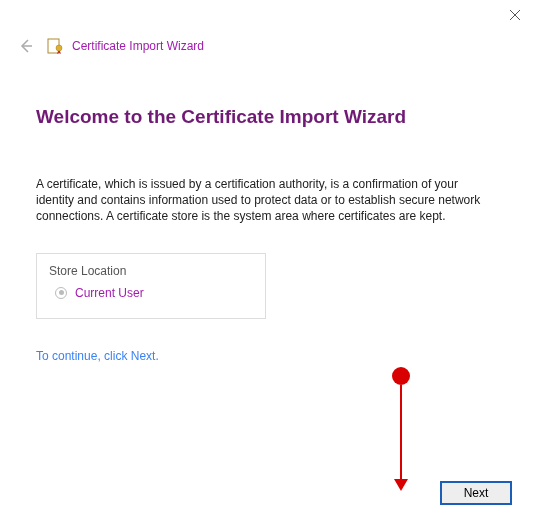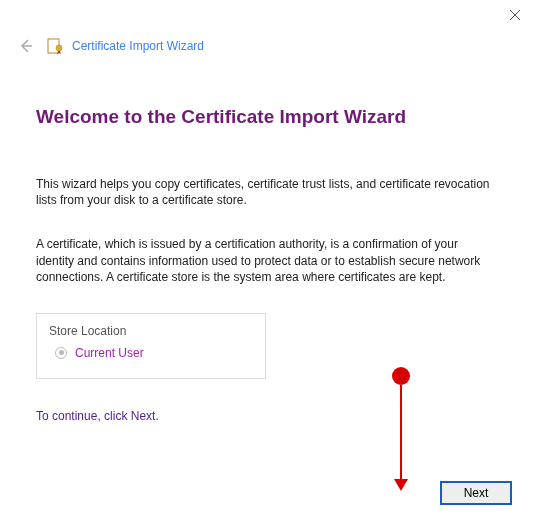--- a/index.html
+++ b/index.html
@@ -39,21 +39,21 @@
     color: #888;
     font-size: 18px;
     display: flex; align-items: center; justify-content: center;
     margin-right: 10px;
   }
   .cert-icon {
     width: 18px; height: 18px;
     margin-right: 8px;
     display: flex; align-items: center; justify-content: center;
   }
-  .header-title { font-size: 12px; color: #3b82f6; }
+  .header-title { font-size: 12px; color: #a21caf; }
   .content {
     padding: 40px 36px 0 36px;
   }
   .heading {
     font-size: 19px;
     font-weight: 600;
     color: #701a75;
     margin-bottom: 48px;
   }
   .para {
@@ -87,21 +87,21 @@
     margin-right: 8px;
     display: flex; align-items: center; justify-content: center;
     background: #fff;
   }
   .radio.selected::after {
     content: "";
     width: 5px; height: 5px;
     border-radius: 50%;
     background: #bbb;
   }
-  .continue { font-size: 12px; color: #4c1d95; }
+  .continue { font-size: 12px; color: #3b82f6; }
   .footer {
     position: absolute;
     left: 16px; right: 0; bottom: 18px;
     display: flex;
     justify-content: flex-end;
     padding: 0 22px;
     gap: 8px;
   }
   .btn {
     min-width: 72px;
@@ -170,21 +170,20 @@
       <circle cx="12" cy="10" r="3" fill="#e0b030" stroke="#9c7a1f" stroke-width="0.5"></circle>
       <path d="M11 13 L10 16 L12 15 L14 16 L13 13 Z" fill="#c2332a"></path>
     </svg>
   </div>
   <div class="header-title">Certificate Import Wizard</div>
 </div>
 
 <div class="content">
   <div class="heading">Welcome to the Certificate Import Wizard</div>
 
-  <div class="para">This wizard helps you copy certificates, certificate trust lists, and certificate revocation lists from your disk to a certificate store.</div>
   <div class="para">A certificate, which is issued by a certification authority, is a confirmation of your identity and contains information used to protect data or to establish secure network connections. A certificate store is the system area where certificates are kept.</div>
 
   <div class="fieldset">
     <div class="legend">Store Location</div>
     <div class="radio-row">
       <span class="radio selected"></span>
       <span>Current User</span>
     </div>
   </div>
 

